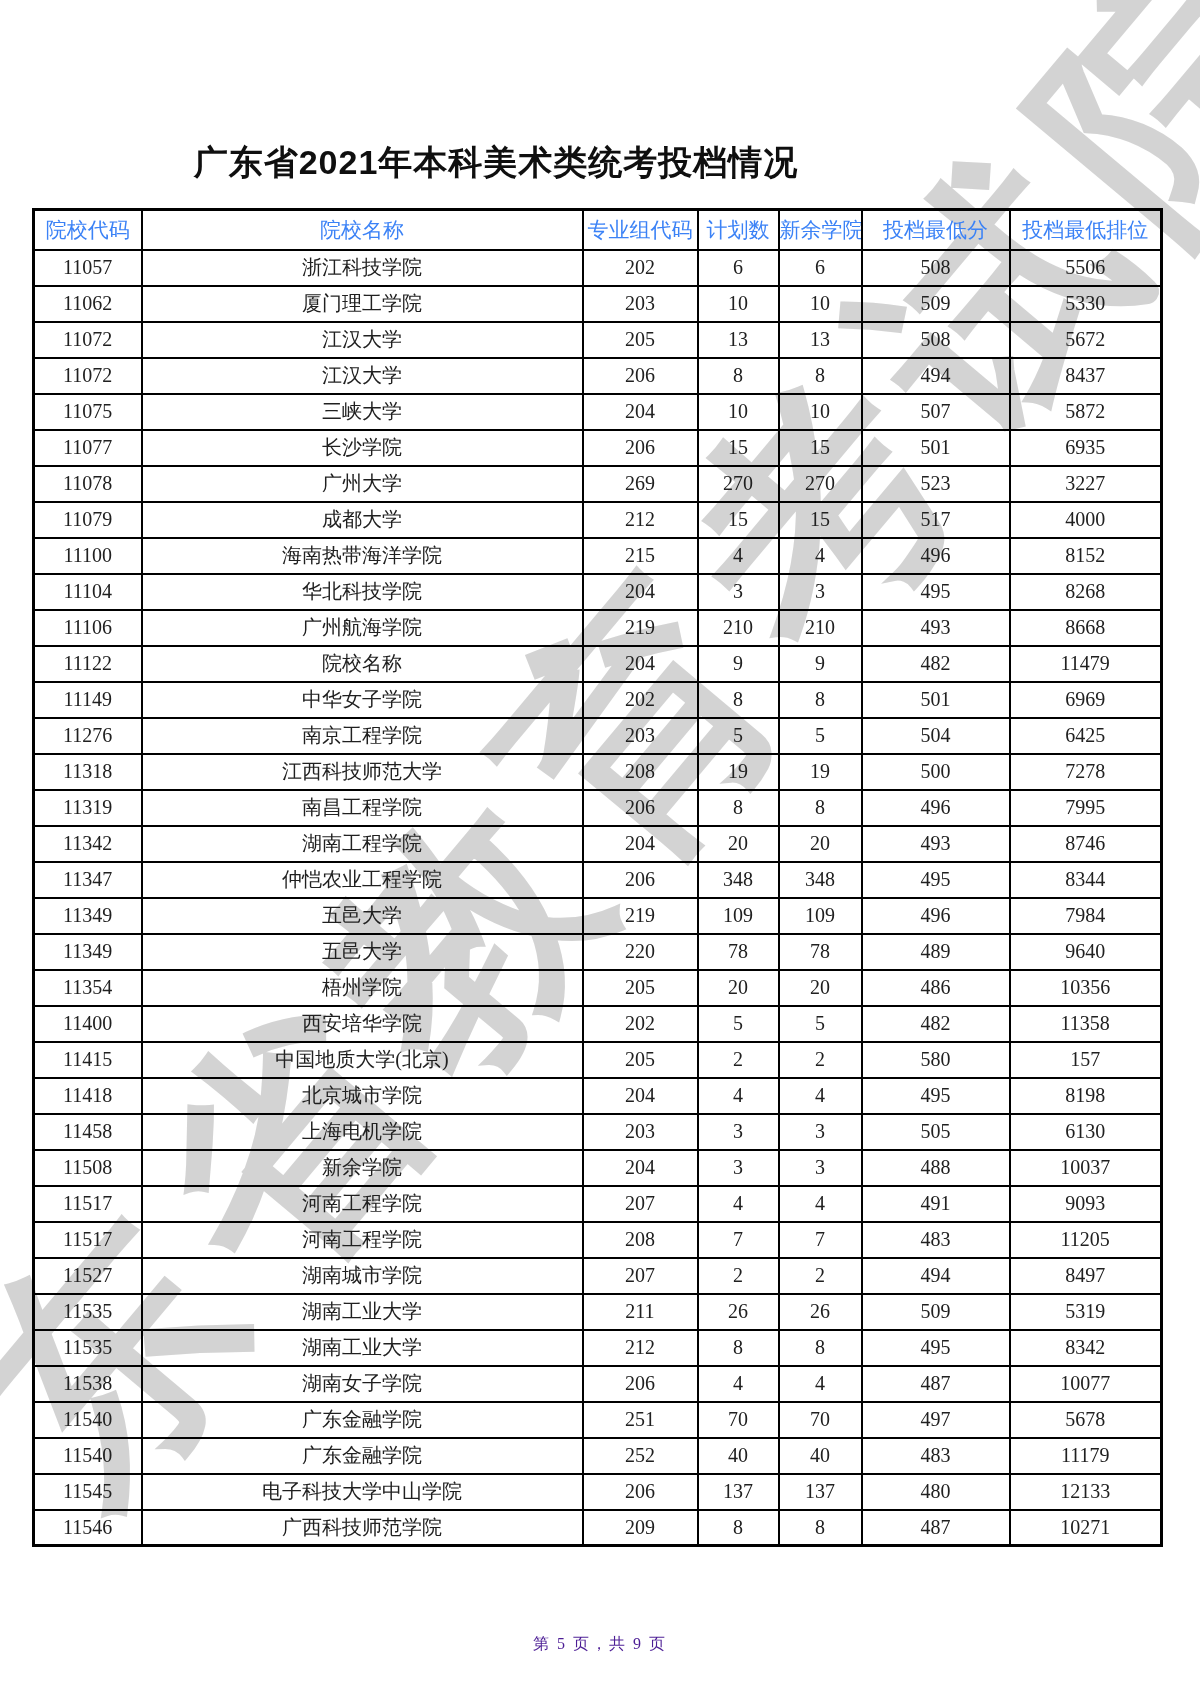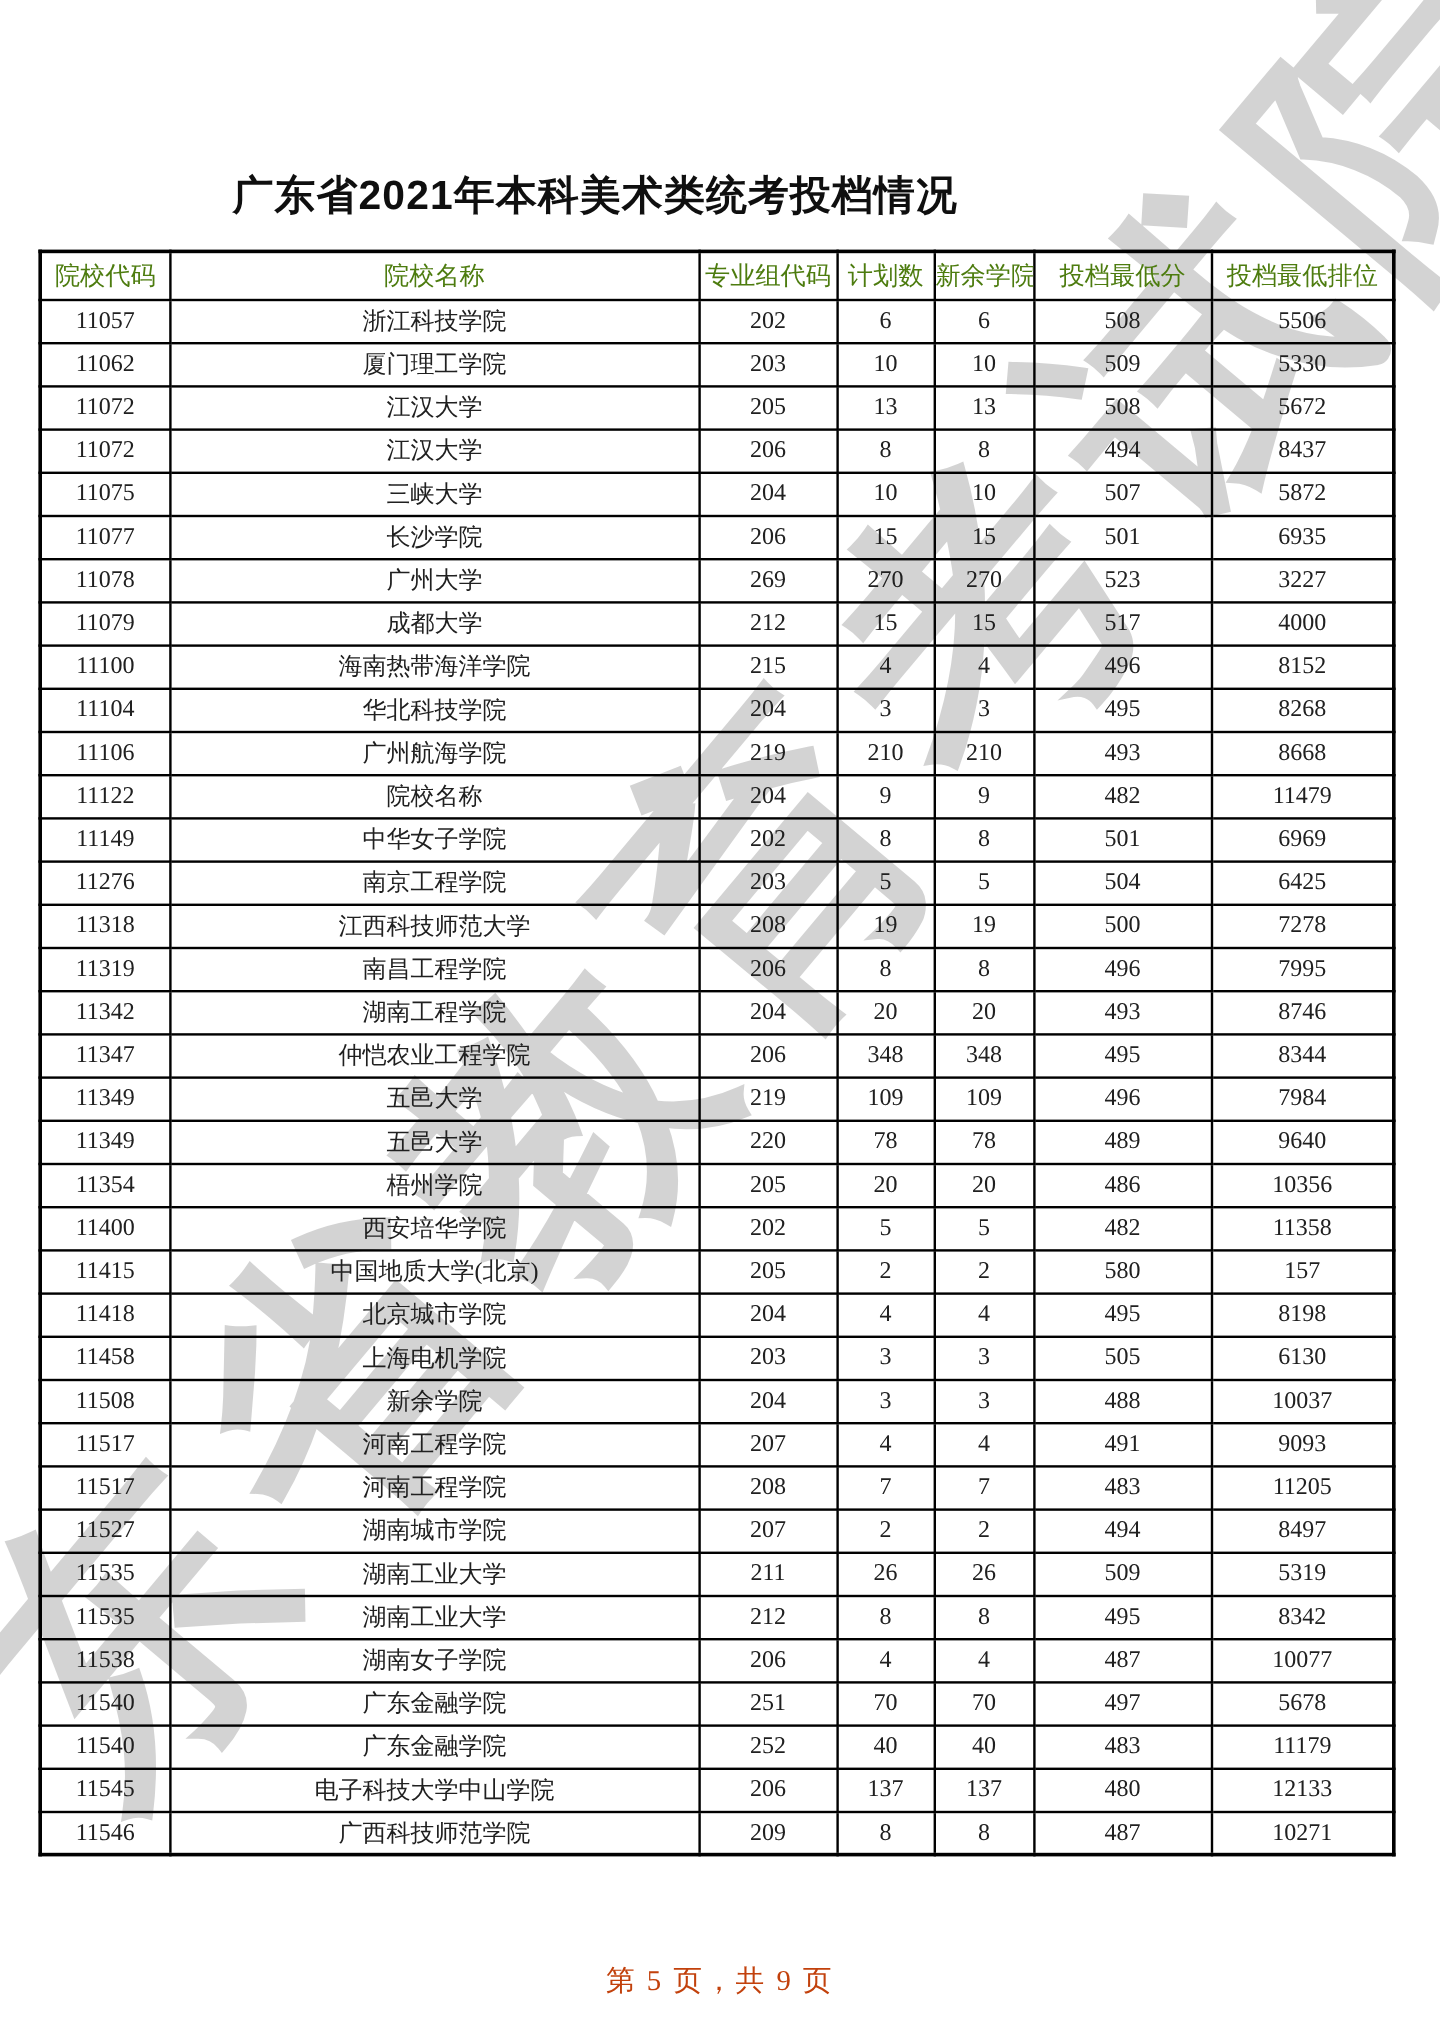--- a/index.html
+++ b/index.html
@@ -53,43 +53,43 @@
     border: 2px solid #000;
     text-align: center;
     vertical-align: middle;
     overflow: hidden;
     white-space: nowrap;
   }
   table.results th {
     height: 40px;
     font-size: 21px;
     font-weight: 400;
-    color: #4d7c0f;
+    color: #3b82f6;
   }
   table.results td {
     height: 36px;
     font-size: 20px;
     color: #202020;
   }
   col.c0 { width: 108px; }
   col.c1 { width: 441px; }
   col.c2 { width: 115px; }
   col.c3 { width: 81px; }
   col.c4 { width: 83px; }
   col.c5 { width: 148px; }
   col.c6 { width: 152px; }
   .page-footer {
     position: absolute;
     top: 1634px;
     left: 0;
     width: 1200px;
     text-align: center;
-    font-size: 24px;
+    font-size: 16px;
     letter-spacing: 2px;
-    color: #c2410c;
+    color: #4c1d95;
     z-index: 1;
   }
 </style>
 </head>
 <body>
 
 <div class="page">
   <div class="watermark">广东省教育考试院</div>
 
   <h1 class="page-title">广东省2021年本科美术类统考投档情况</h1>

